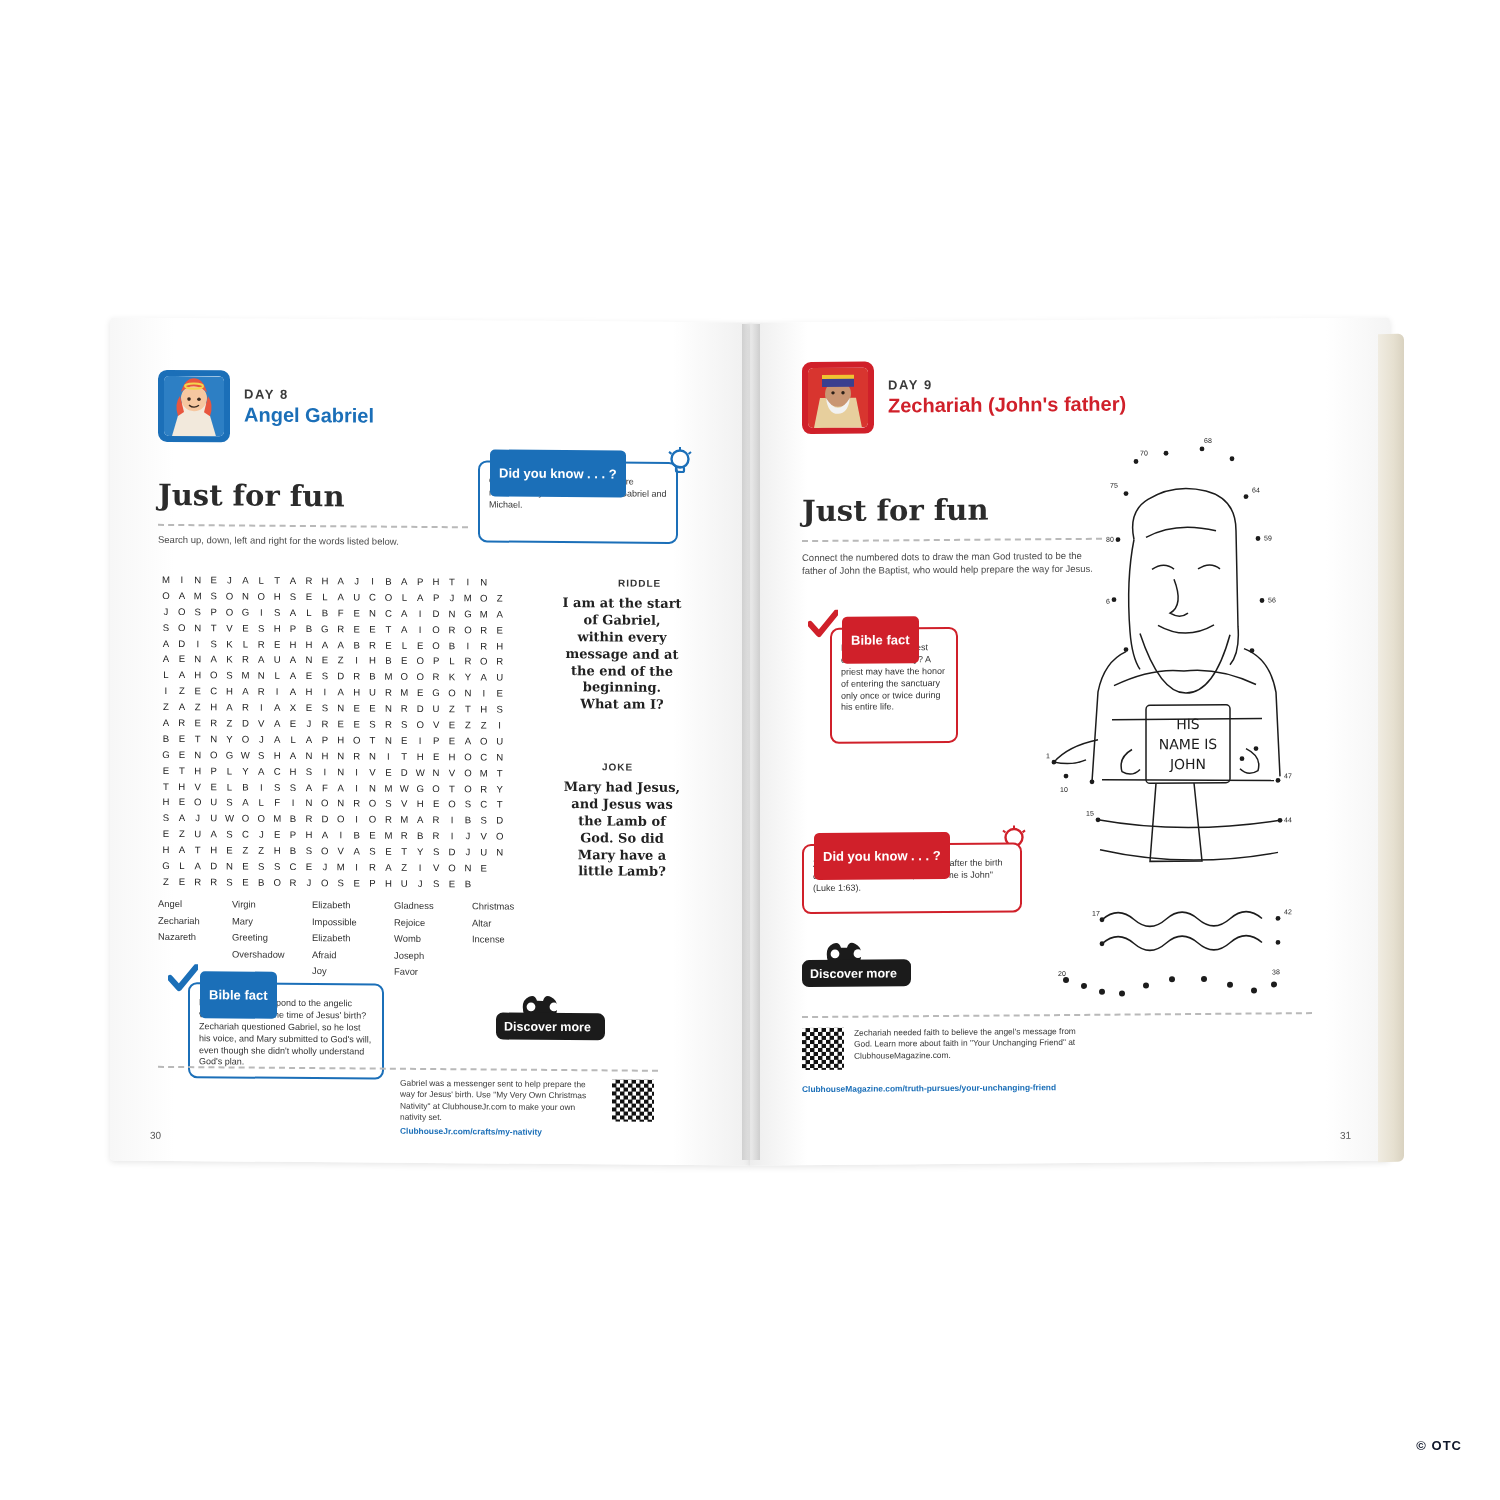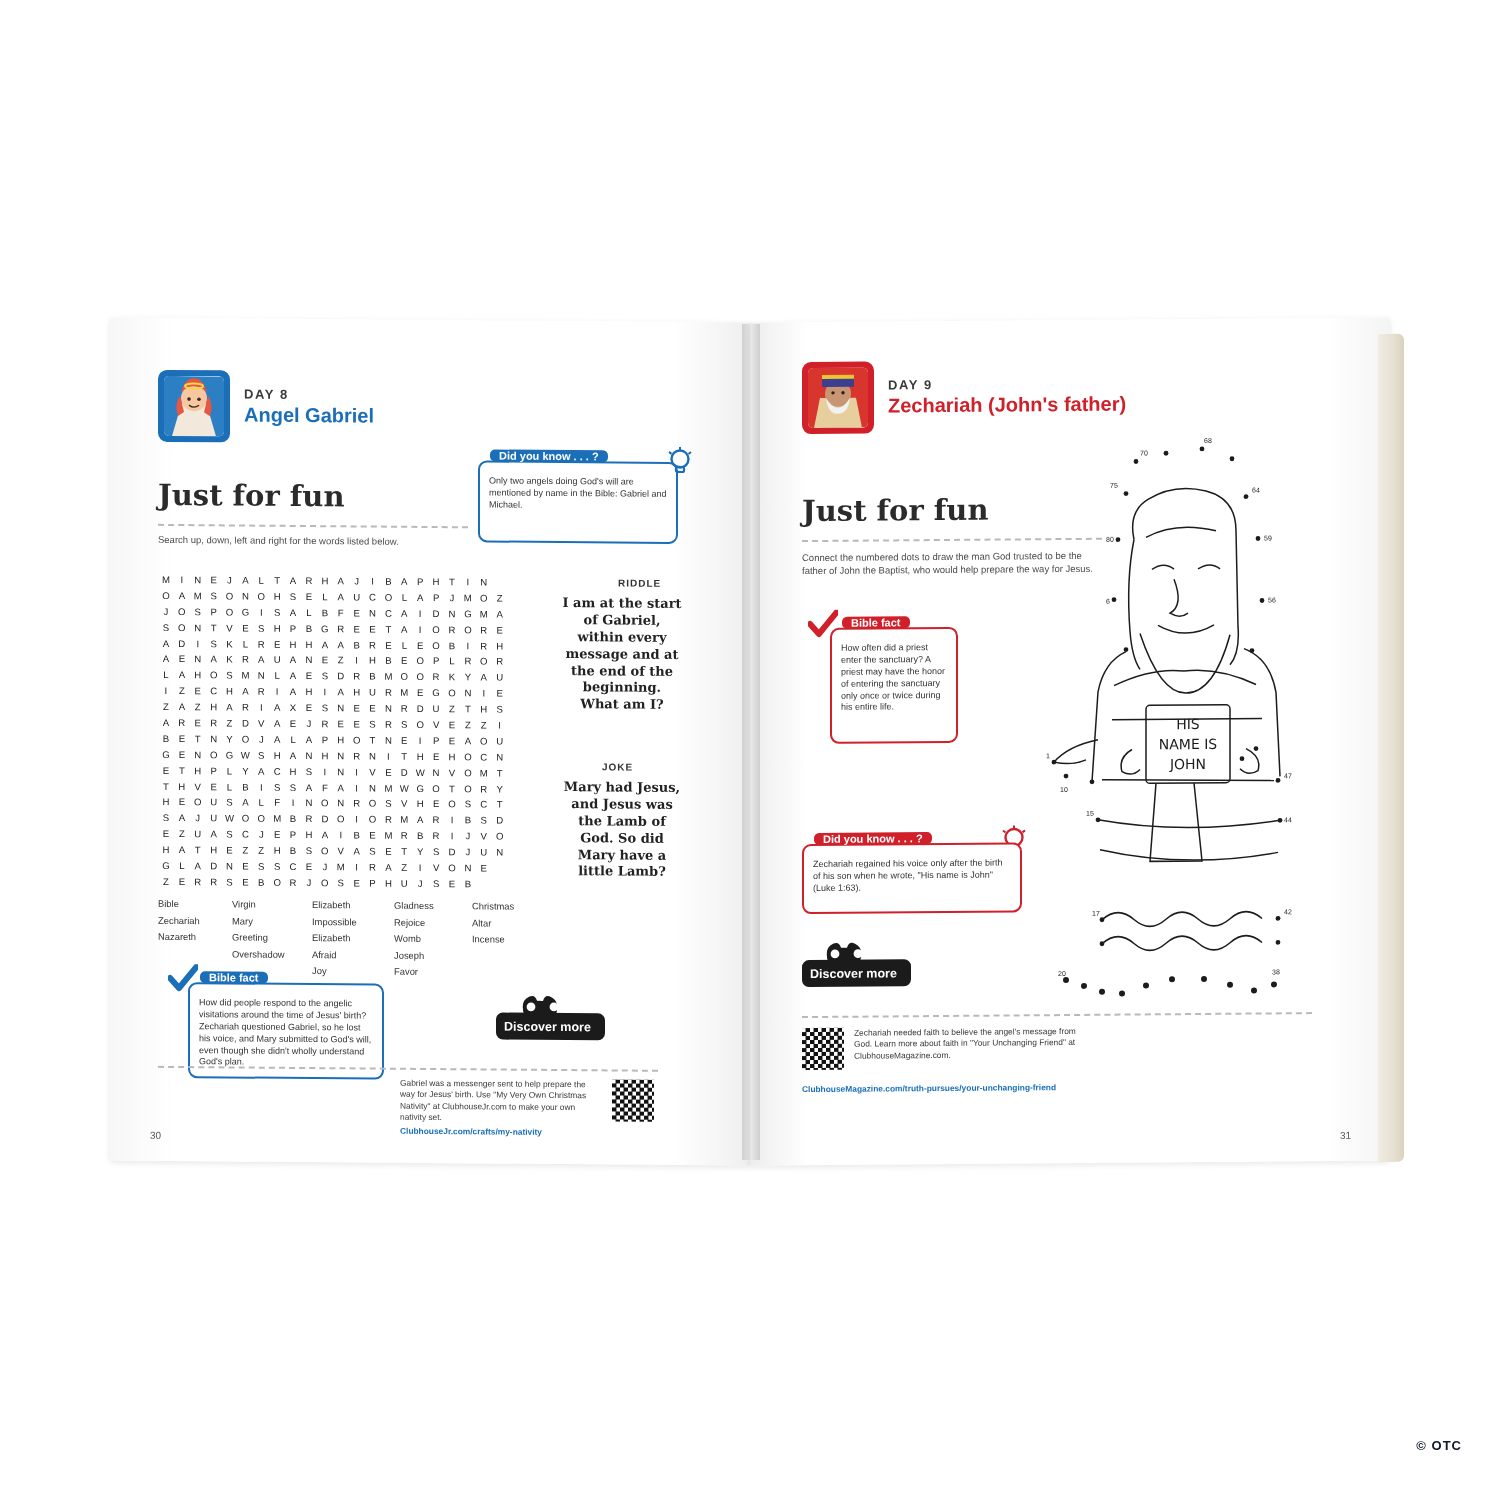--- a/index.html
+++ b/index.html
@@ -62,21 +62,21 @@
   .dash{
     position:absolute;border-top:2px dashed #b9b9b9;
   }
   .subtext{position:absolute;font-size:9.5px;color:#4a4a4a;line-height:1.35;}
 
   
   .callout{position:absolute;border:2.5px solid #1b6fb8;border-radius:9px;background:#fff;}
   .callout.red{border-color:#d0202a;}
   .callout-title{
     position:absolute;top:-13px;left:10px;background:#1b6fb8;color:#fff;
-    font-size:11px;font-weight:bold;padding:0 9px;border-radius:5px;
+    font-size:13px;font-weight:bold;padding:16px 9px;border-radius:5px;
   }
   .callout-title.red{background:#d0202a;}
   .callout-body{font-size:9px;color:#333;line-height:1.32;padding:13px 9px 7px 9px;}
 
   .check{
     position:absolute;width:30px;height:30px;
   }
   .bulb{position:absolute;width:28px;height:34px;}
 
   
@@ -596,21 +596,21 @@
           <div class="cell"></div>
           <div class="cell"></div>
         </div>
 
       <div class="riddle-head" style="left:508px;top:256px;">RIDDLE</div>
       <div class="riddle-body" style="left:452px;top:274px;">I am at the start of Gabriel, within every message and at the end of the beginning. What am I?</div>
       <div class="riddle-head" style="left:492px;top:440px;">JOKE</div>
       <div class="riddle-body" style="left:452px;top:458px;">Mary had Jesus, and Jesus was the Lamb of God. So did Mary have a little Lamb?</div>
 
       <div class="wordcol" style="left:48px;top:578px;">
-          <div>Bible</div>
+          <div>Angel</div>
           <div>Zechariah</div>
           <div>Nazareth</div>
         </div>
       <div class="wordcol" style="left:122px;top:578px;">
           <div>Virgin</div>
           <div>Mary</div>
           <div>Greeting</div>
           <div>Overshadow</div>
         </div>
       <div class="wordcol" style="left:202px;top:578px;">

